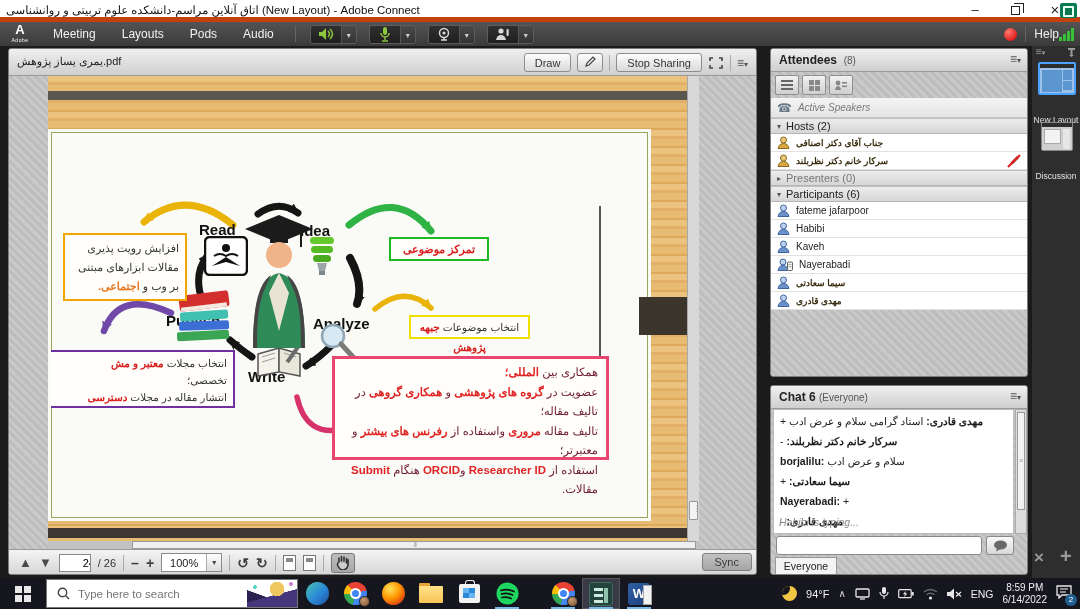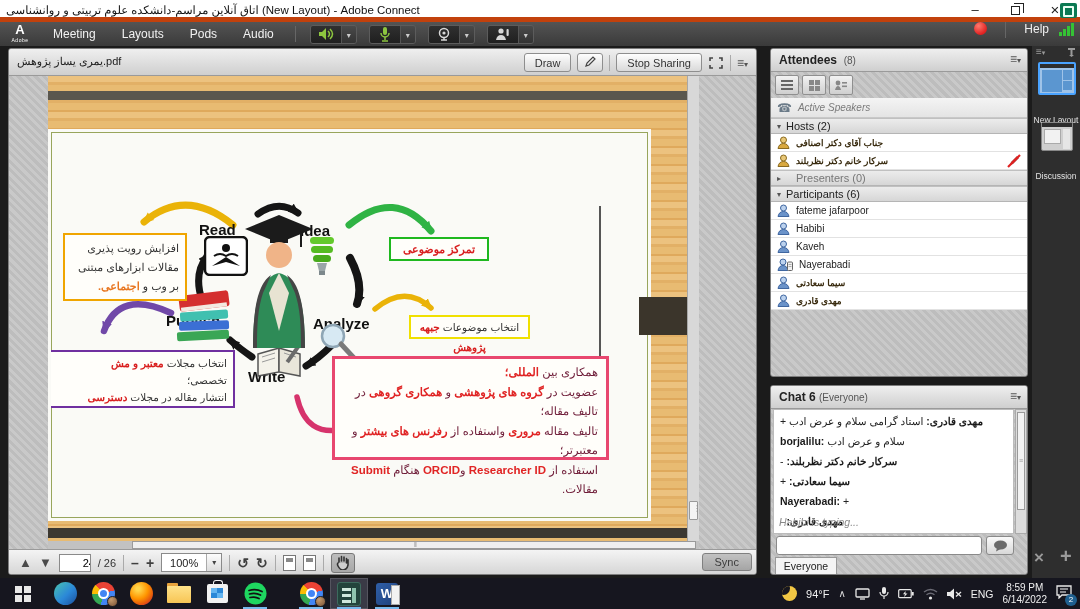--- a/index.html
+++ b/index.html
@@ -20,21 +20,21 @@
 
   
   .menubar { position:absolute; left:0; top:22px; width:1080px; height:24px; background:linear-gradient(#545454,#3a3a3a); display:flex; align-items:center; }
   .adobe-logo { width:40px; text-align:center; color:#fff; font-weight:bold; font-size:13px; line-height:10px; padding-top:2px; }
   .adobe-logo small { display:block; font-size:5px; font-weight:normal; letter-spacing:.5px; }
   .menu-item { color:#f2f2f2; font-size:12px; padding:0 13px; height:24px; line-height:24px; cursor:default; }
   .menu-sep { width:1px; height:16px; background:#666; margin:0 8px; }
   .av-group { display:flex; margin:0 6px; border:1px solid #5c5c5c; border-radius:3px; overflow:hidden; height:19px; }
   .av-main { width:30px; background:linear-gradient(#303030,#1f1f1f); display:flex; align-items:center; justify-content:center; }
   .av-caret { width:15px; background:linear-gradient(#4a4a4a,#333); color:#ccc; font-size:8px; text-align:center; line-height:19px; border-left:1px solid #555; }
-  .menubar-right { position:absolute; right:6px; top:0; height:24px; display:flex; align-items:flex-start; gap:10px; }
+  .menubar-right { position:absolute; right:6px; top:0; height:24px; display:flex; align-items:center; }
   .rec-dot { width:13px; height:13px; border-radius:50%; background:radial-gradient(circle at 35% 30%, #ff7a6e, #e02020 70%); }
   .help-label { color:#f0f0f0; font-size:12px; }
   .sig { display:flex; align-items:flex-end; gap:1px; height:14px; }
   .sig i { display:block; width:3px; background:#35c235; }
 
   
   .pod { position:absolute; background:repeating-linear-gradient(45deg,#c9c9c9 0 3px,#bdbdbd 3px 6px); border:1px solid #7d7d7d; border-radius:3px; overflow:hidden; }
   .pod-header { height:23px; background:linear-gradient(#efefef,#cfcfcf); border-bottom:1px solid #9a9a9a; position:relative; }
   .pod-title { position:absolute; left:8px; top:4px; font-size:12px; font-weight:bold; color:#222; }
   .pod-title .sub { font-weight:normal; font-size:10px; color:#555; }
@@ -97,21 +97,21 @@
   .hand-btn { width:24px; height:20px; background:linear-gradient(#bdbdbd,#a8a8a8); border:1px solid #777; border-radius:3px; display:flex; align-items:center; justify-content:center; }
   .sync-btn { position:absolute; right:4px; top:3px; background:linear-gradient(#c2c2c2,#a5a5a5); border:1px solid #808080; border-radius:3px; font-size:11px; color:#3c3c3c; padding:2px 12px; }
 
   
   .att-pod { left:770px; top:48px; width:258px; height:329px; }
   .att-toolbar { height:26px; display:flex; align-items:center; gap:3px; padding-left:4px; }
   .view-btn { width:24px; height:20px; background:linear-gradient(#f2f2f2,#cfcfcf); border:1px solid #8f8f8f; border-radius:2px; display:flex; align-items:center; justify-content:center; }
   .row { background:#fff; border-bottom:1px solid #e2e2e2; height:18px; display:flex; align-items:center; padding-left:6px; gap:6px; font-size:10px; color:#222; position:relative; }
   .sect-hdr { height:16px; background:linear-gradient(#ececec,#d6d6d6); border-top:1px solid #c0c0c0; border-bottom:1px solid #b5b5b5; display:flex; align-items:center; gap:5px; padding-left:6px; font-size:11px; color:#222; }
   .sect-hdr .tri { font-size:8px; color:#555; }
-  .sect-gray { color:#777;margin-left:10px; }
+  .sect-gray { color:#777; }
   .speakers-row { height:20px; background:linear-gradient(#f4f4f4,#e4e4e4); border-bottom:1px solid #c8c8c8; display:flex; align-items:center; gap:6px; padding-left:6px; }
   .speakers-label { font-style:italic; color:#7a7a7a; font-size:10px; }
   .fa-name { direction:rtl; font-weight:bold; font-size:9px; color:#3a2c10; }
   .pen-flag { position:absolute; right:6px; top:2px; }
 
   
   .chat-pod { left:770px; top:385px; width:258px; height:190px; }
   .chat-body { position:absolute; left:2px; top:23px; width:241px; height:125px; background:#fff; border:1px solid #bbb; overflow:hidden; padding:5px 6px; }
   .msg { font-size:10.5px; color:#222; margin-bottom:8px; }
   .msg[dir="rtl"] { text-align:left; }
@@ -545,22 +545,22 @@
     </div>
   </div>
 
   <div class="pod chat-pod">
     <div class="pod-header">
       <div class="pod-title"><span>Chat 6</span>&nbsp;<span class="sub">(Everyone)</span></div>
       <div class="pod-menu"><span>≡</span><small>▾</small></div>
     </div>
     <div class="chat-body">
       <div class="msg" dir="rtl"><b>مهدی قادری:</b><span> استاد گرامی سلام و عرض ادب +</span></div>
+      <div class="msg" dir="rtl"><b>سرکار خانم دکتر نظربلند:</b><span> -</span></div>
       <div class="msg" dir="ltr"><b>borjalilu:</b><span> سلام و عرض ادب</span></div>
-      <div class="msg" dir="rtl"><b>سرکار خانم دکتر نظربلند:</b><span> -</span></div>
       <div class="msg" dir="rtl"><b>سیما سعادتی:</b><span> +</span></div>
       <div class="msg" dir="ltr"><b>Nayerabadi:</b><span> +</span></div>
       <div class="msg" dir="rtl"><b>مهدی قادری:</b><span> -</span></div>
     </div>
     <div class="typing">Habibi is typing...</div>
     <div class="chat-vscroll">
         <div class="chat-vthumb"></div>
       </div>
     <div class="chat-input-row">
       <input class="chat-input" style="">
@@ -603,20 +603,28 @@
   <div class="pod-plus">+</div>
 
   <div class="taskbar">
     <div class="start-btn">
       <span class="win-logo">
           <i></i>
           <i></i>
           <i></i>
           <i></i>
         </span>
+    </div>
+    <div class="search-box">
+      <svg class="mag" width="13" height="13" viewBox="0 0 13 13">
+          <circle cx="5.5" cy="5.5" r="4.2" stroke="#444" stroke-width="1.4" fill="none"></circle>
+          <line x1="8.7" y1="8.7" x2="12" y2="12" stroke="#444" stroke-width="1.4"></line>
+        </svg>
+      <input placeholder="Type here to search" style="">
+      <div class="search-art"></div>
     </div>
     <div class="tb-app">
         <span class="circle-ic edge-ic"></span>
       </div>
     <div class="tb-app">
         <span class="circle-ic chrome-ic"></span>
         <span class="avatar-dot"></span>
       </div>
     <div class="tb-app">
         <span class="circle-ic firefox-ic"></span>

